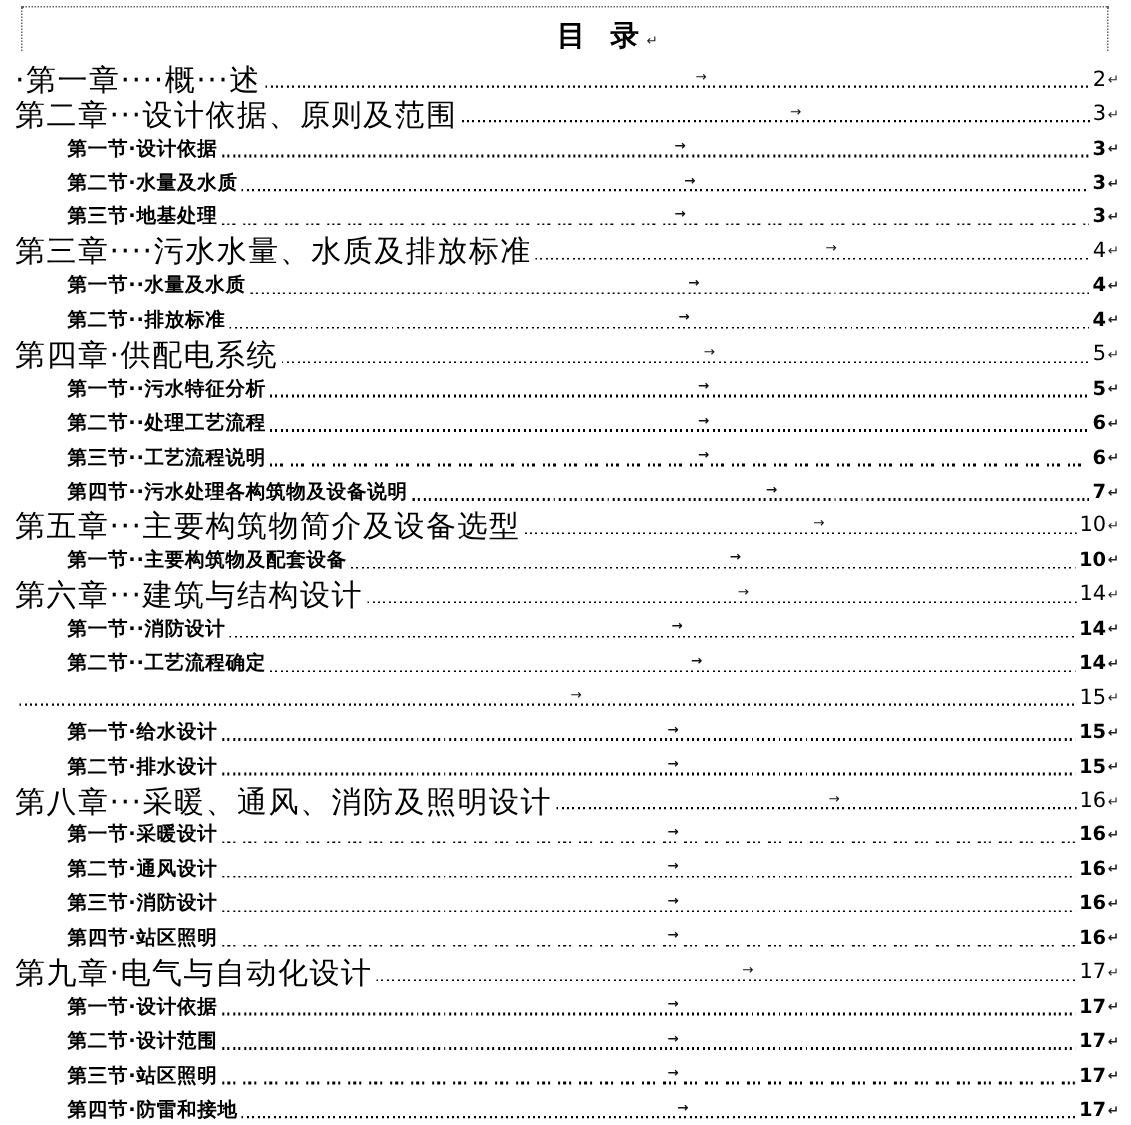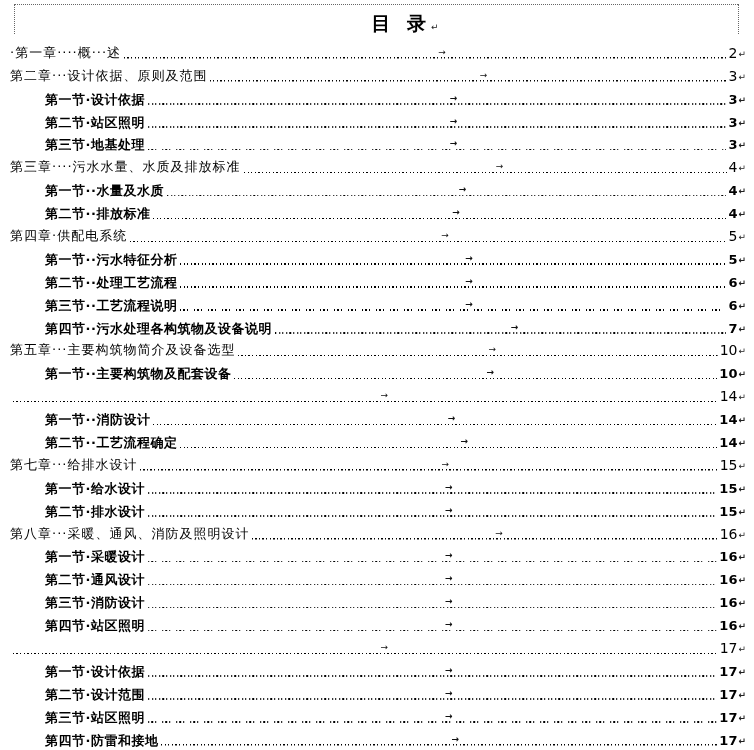--- a/index.html
+++ b/index.html
@@ -14,21 +14,21 @@
 
   
   .title-row { position:absolute; top:11px; left:0; width:754px; text-align:center; white-space:nowrap;margin-left:28px; }
   .title { font-size:19px; font-weight:bold; letter-spacing:5px; color:#000; }
   .pilcrow { font-size:9px; color:#222; vertical-align:baseline; }
 
   
   .toc-list { position:absolute; top:39px; left:10px; width:736px; }
   .entry { display:flex; align-items:flex-end; height:22.9px; position:relative; white-space:nowrap; }
   .entry .text { flex:0 0 auto; }
-  .level-1 .text { font-size:13px; line-height:18px; letter-spacing:1px; }
+  .level-1 .text { font-size:20px; line-height:18px; letter-spacing:1px; }
   .level-2 { padding-left:35px;font-weight:bold; }
   .level-2 .text { font-size:13px; line-height:17px; letter-spacing:0.5px; }
 
   
   .leader { flex:1 1 auto; position:relative; height:17px; margin:0 2px 0 3px; min-width:20px; }
   .leader::after {
     content:""; position:absolute; left:0; right:0; bottom:3px; height:2px;
     background-image:repeating-linear-gradient(to right, #000 0 1.3px, transparent 1.3px 3.6px);
     background-size:auto 1.5px; background-repeat:repeat-x; background-position:bottom;
   }
@@ -74,21 +74,21 @@
   </div>
     <div class="entry level-2">
     <span class="text">第一节·设计依据</span>
     <span class="leader">
         <span class="tab-mark">→</span>
       </span>
     <span class="page">3</span>
     <span class="pilcrow">↵</span>
   </div>
     <div class="entry level-2">
-    <span class="text">第二节·站区照明</span>
+    <span class="text">第二节·水量及水质</span>
     <span class="leader">
         <span class="tab-mark">→</span>
       </span>
     <span class="page">3</span>
     <span class="pilcrow">↵</span>
   </div>
     <div class="entry level-2">
     <span class="text">第三节·地基处理</span>
     <span class="leader coarse">
         <span class="tab-mark">→</span>
@@ -170,20 +170,21 @@
   </div>
     <div class="entry level-2">
     <span class="text">第一节··主要构筑物及配套设备</span>
     <span class="leader">
         <span class="tab-mark">→</span>
       </span>
     <span class="page">10</span>
     <span class="pilcrow">↵</span>
   </div>
     <div class="entry level-1">
+    <span class="text">第六章···建筑与结构设计</span>
     <span class="leader">
         <span class="tab-mark">→</span>
       </span>
     <span class="page">14</span>
     <span class="pilcrow">↵</span>
   </div>
     <div class="entry level-2">
     <span class="text">第一节··消防设计</span>
     <span class="leader">
         <span class="tab-mark">→</span>
@@ -193,21 +194,20 @@
   </div>
     <div class="entry level-2">
     <span class="text">第二节··工艺流程确定</span>
     <span class="leader">
         <span class="tab-mark">→</span>
       </span>
     <span class="page">14</span>
     <span class="pilcrow">↵</span>
   </div>
     <div class="entry level-1">
-    <span class="text">第七章···给排水设计</span>
     <span class="leader">
         <span class="tab-mark">→</span>
       </span>
     <span class="page">15</span>
     <span class="pilcrow">↵</span>
   </div>
     <div class="entry level-2">
     <span class="text">第一节·给水设计</span>
     <span class="leader">
         <span class="tab-mark">→</span>
@@ -257,20 +257,21 @@
   </div>
     <div class="entry level-2">
     <span class="text">第四节·站区照明</span>
     <span class="leader coarse">
         <span class="tab-mark">→</span>
       </span>
     <span class="page">16</span>
     <span class="pilcrow">↵</span>
   </div>
     <div class="entry level-1">
+    <span class="text">第九章·电气与自动化设计</span>
     <span class="leader">
         <span class="tab-mark">→</span>
       </span>
     <span class="page">17</span>
     <span class="pilcrow">↵</span>
   </div>
     <div class="entry level-2">
     <span class="text">第一节·设计依据</span>
     <span class="leader">
         <span class="tab-mark">→</span>

